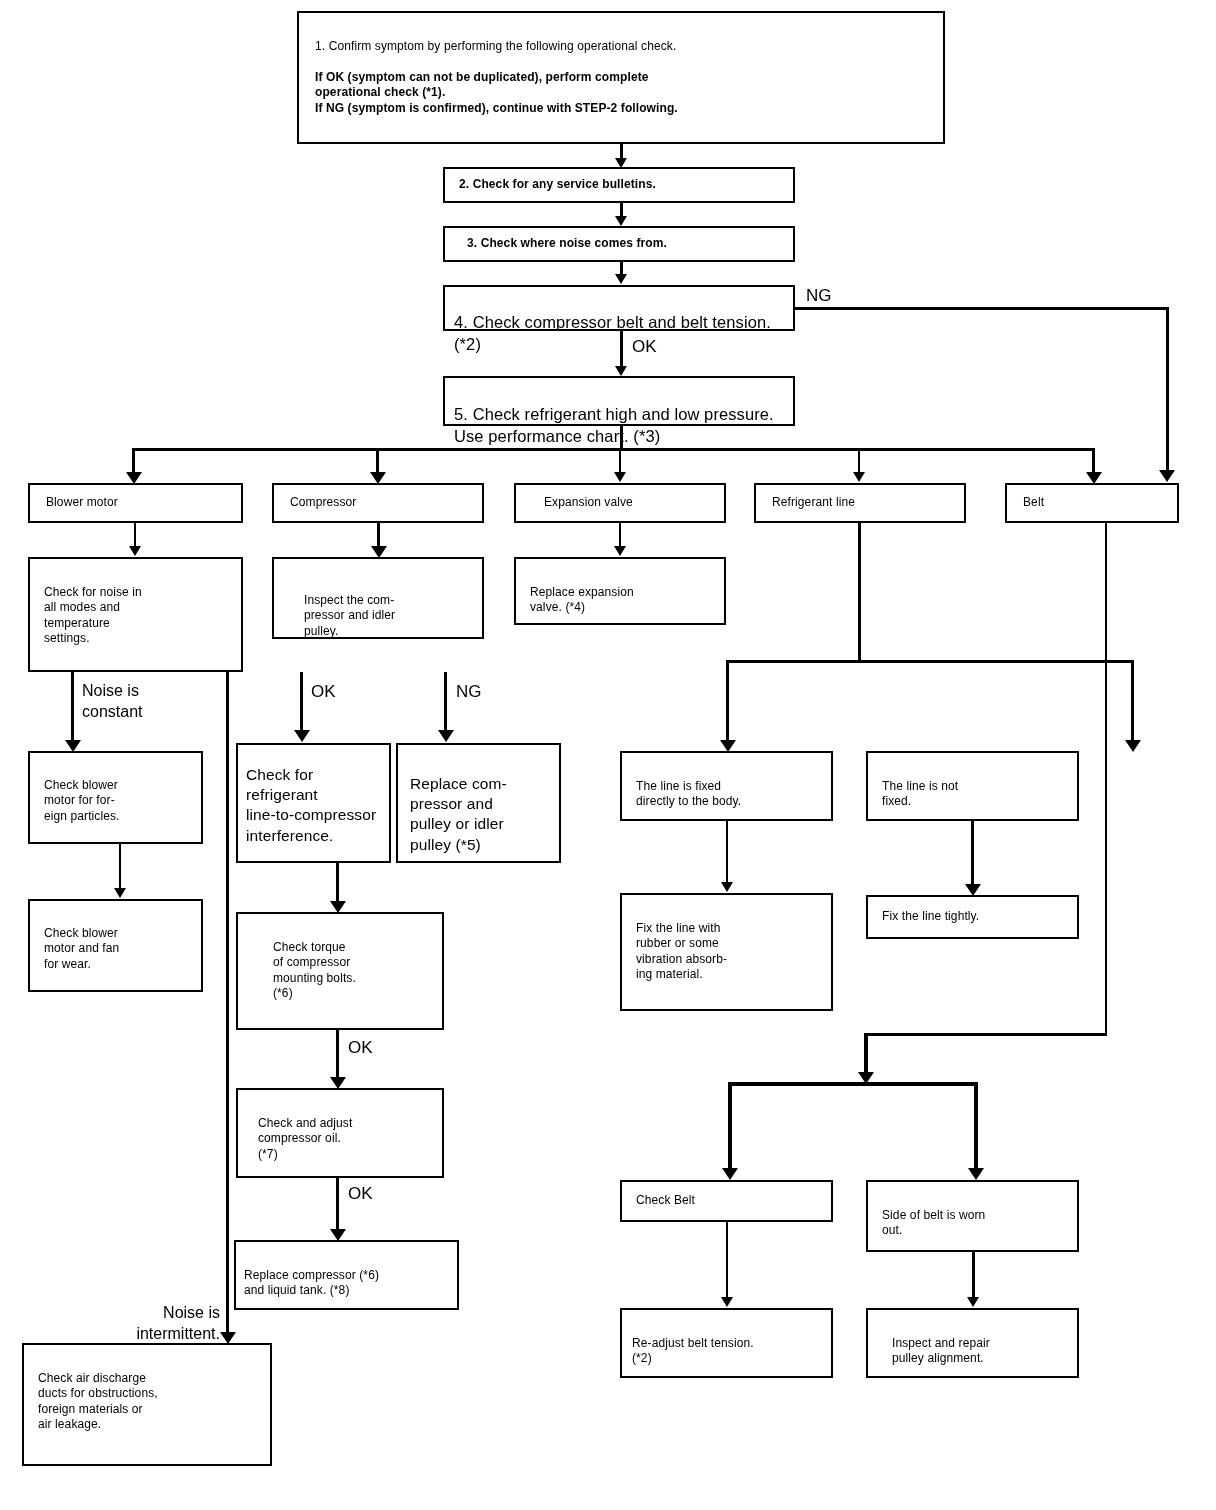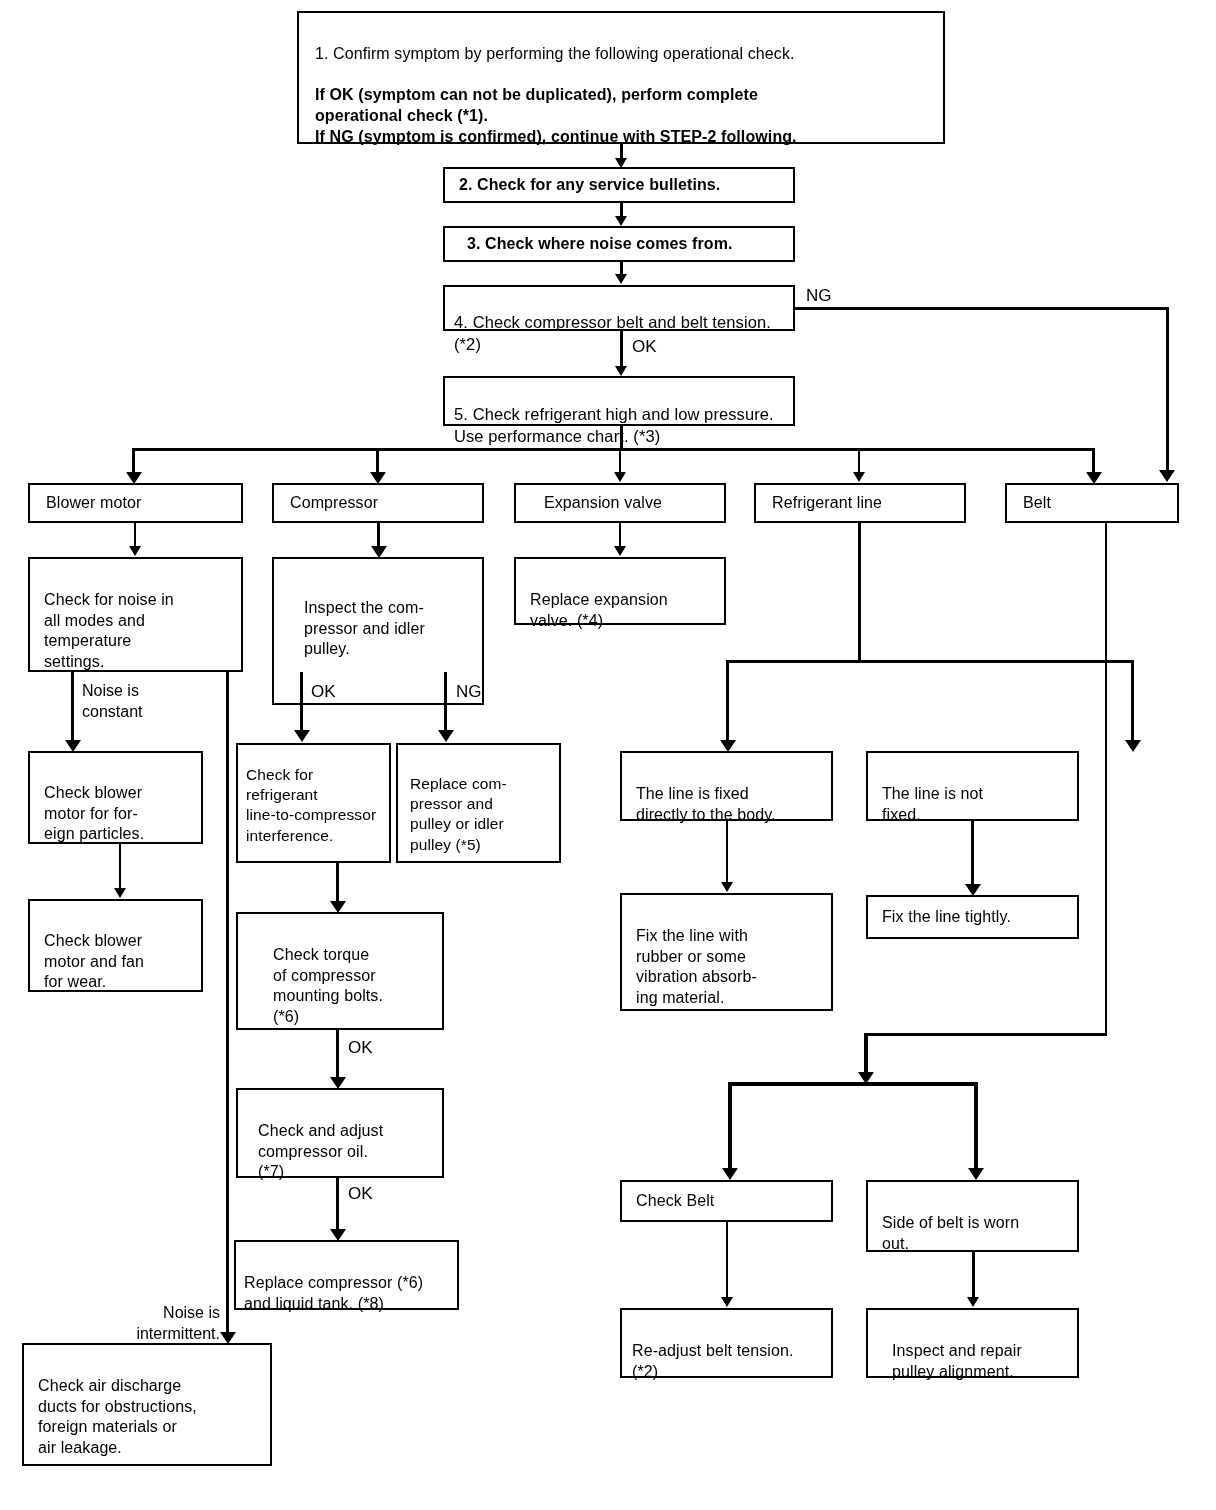--- a/index.html
+++ b/index.html
@@ -22,21 +22,21 @@
     background:#ffffff;
     border:2px solid #000000;
     line-height:1.30;
     letter-spacing:0.1px;
     white-space:pre-line;
   }
   .box.pad-l{padding:5px 6px 4px 8px;}
   .box.pad-c{padding:7px 8px 4px 14px;}
   .f15{font-size:15.5px;}
   .f16{font-size:16.5px;}
-  .f17{font-size:16px;}
+  .f17{font-size:12px;}
   .bold{font-weight:bold;}
   .vcent{display:flex;align-items:center;}
   .vtop{display:block;}
 
   
   .ln{position:absolute;background:#000000;}
   .h2{height:2px;}
   .v2{width:2px;}
   .h3{height:3px;}
   .v3{width:3px;}
@@ -188,21 +188,21 @@
   <div class="box f17 vtop" style="left:22px;top:1343px;width:250px;height:123px;padding:10px 6px 4px 14px;">
     <span>Check air discharge
 ducts for obstructions,
 foreign materials or
 air leakage.</span>
   </div>
 
   <div class="ln v2" style="left:377px;top:523px;width:3px;height:30px;"></div>
   <div class="arw big" style="left:371px;top:546px;"></div>
 
-  <div class="box f17 vtop" style="left:272px;top:557px;width:212px;height:148px;padding:18px 6px 12px 30px;">
+  <div class="box f17 vtop" style="left:272px;top:557px;width:212px;height:82px;padding:18px 6px 12px 30px;">
     <span>Inspect the com-
 pressor and idler
 pulley.</span>
   </div>
 
   <div class="ln v2" style="left:300px;top:672px;width:3px;height:63px;"></div>
   <div class="lbl" style="left:311px;top:681px;font-size:17px;">OK</div>
   <div class="arw big" style="left:294px;top:730px;"></div>
 
   <div class="ln v2" style="left:444px;top:672px;width:3px;height:63px;"></div>

